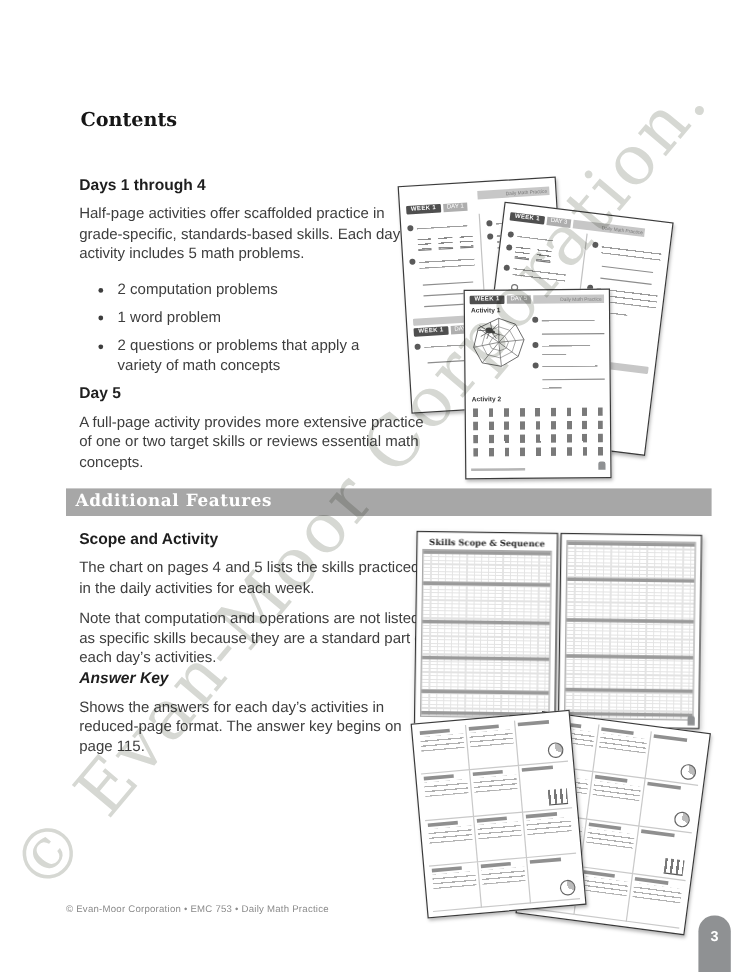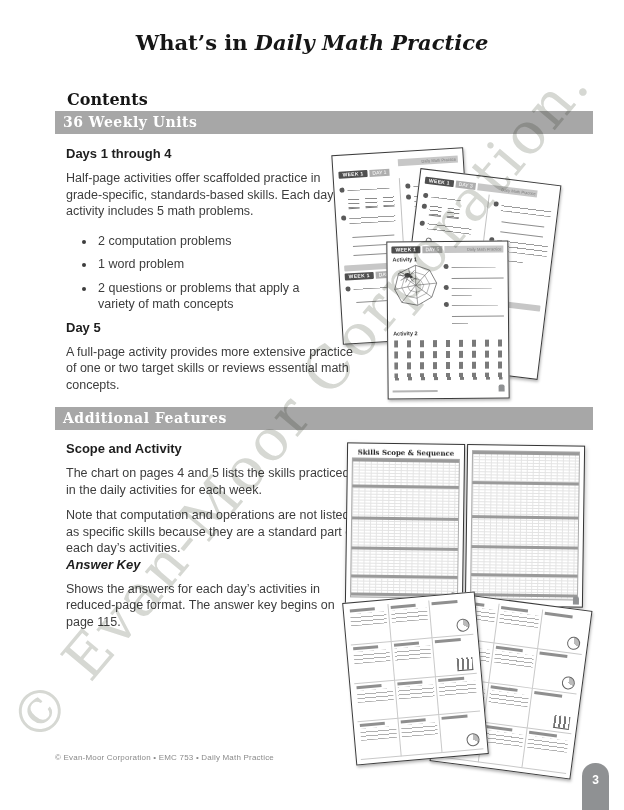--- a/index.html
+++ b/index.html
@@ -112,29 +112,23 @@
   .act1-row{display:flex; gap:4px; margin-top:1px;}
   .webbox{width:48px; flex:none;}
   .qcol{flex:1;}
   .qcol .ansline{margin:3px 0 0 8px;}
 </style>
 </head>
 <body>
 
 <div class="page">
 
-  <div class="doc-title">
-    <span>What’s in </span><span class="it">Daily Math Practice</span>
-  </div>
 
   <div class="contents">Contents</div>
 
-  <div class="banner banner1">
-    <span>36 Weekly Units</span>
-  </div>
 
   <div class="txtcol sec1">
     <h3>Days 1 through 4</h3>
     <p>Half-page activities offer scaffolded practice in grade-specific, standards-based skills. Each day’s activity includes 5 math problems.</p>
     <ul>
       <li>2 computation problems</li>
       <li>1 word problem</li>
       <li>2 questions or problems that apply a variety of math concepts</li>
     </ul>
     <h3 class="h-gap">Day 5</h3>

